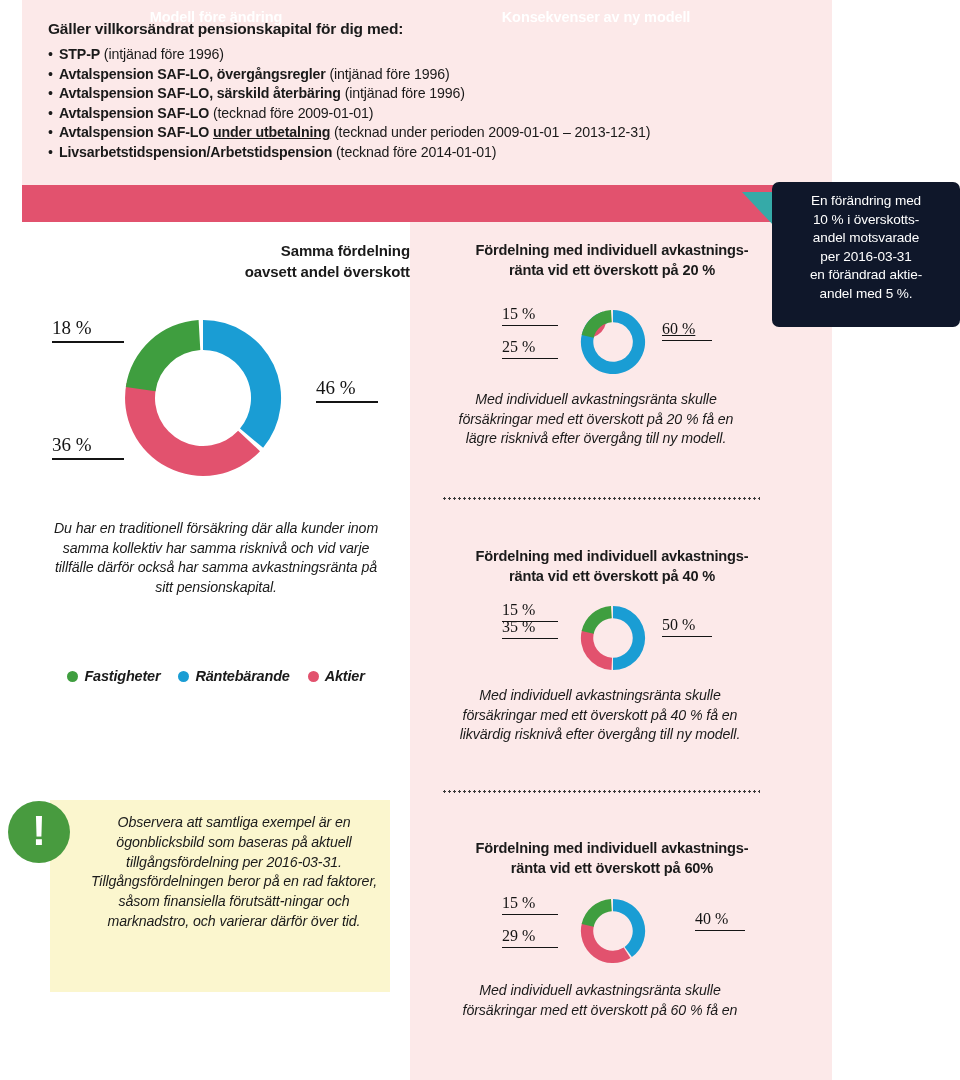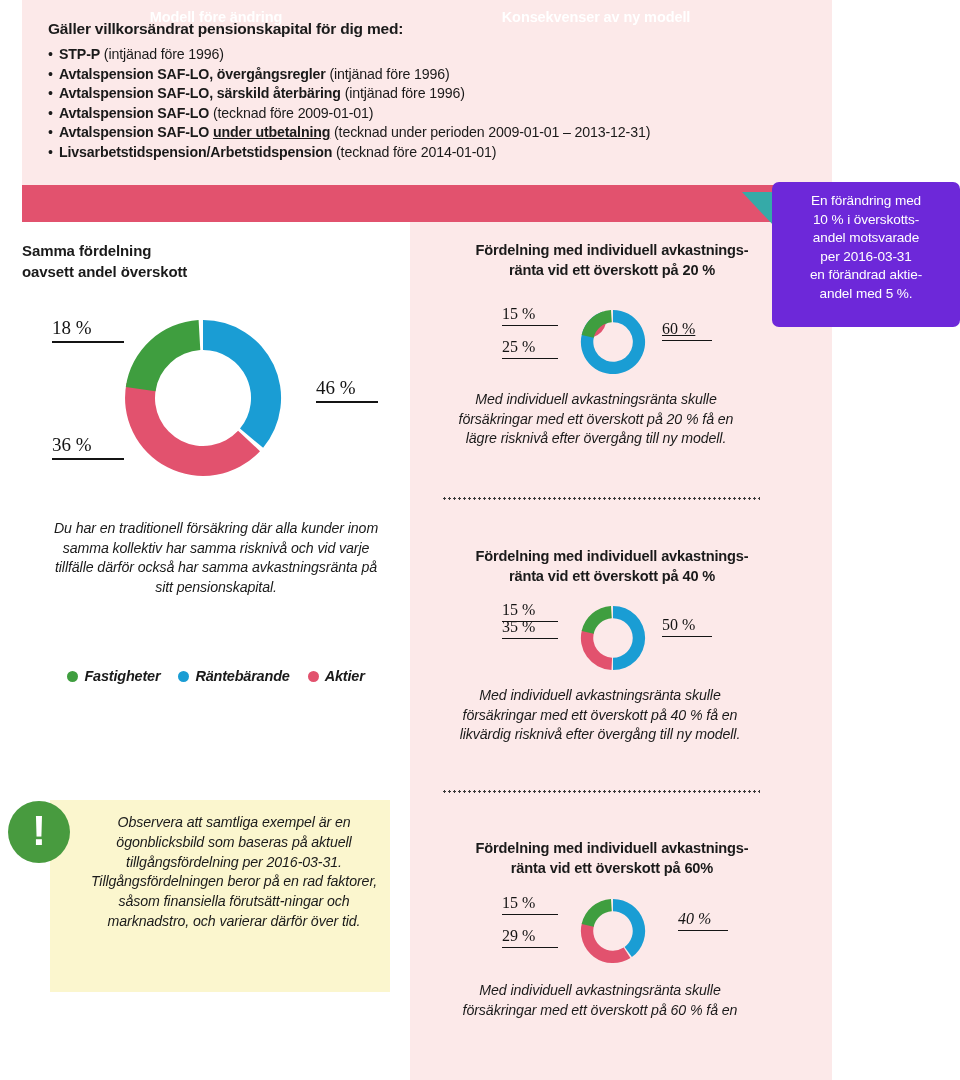--- a/index.html
+++ b/index.html
@@ -85,21 +85,21 @@
   .band-label.left  { left: 22px;  width: 388px; }
   .band-label.right { left: 410px; width: 372px; }
 
   
   .teal-box {
     position: absolute;
     left: 772px;
     top: 182px;
     width: 188px;
     height: 145px;
-    background: #6d28d9;
+    background: #0f172a;
     border-radius: 7px;
   }
   .teal-text {
     position: absolute;
     left: 0;
     top: 10px;
     width: 188px;
     text-align: center;
     color: #ffffff;
     font-size: 13.6px;
@@ -116,21 +116,21 @@
     border-bottom: 34px solid transparent;
     border-right: 32px solid #35aaa8;
   }
 
   
   .lc-title {
     position: absolute;
     left: 22px;
     top: 240px;
     width: 388px;
-    text-align: left;
+    text-align: right;
     font-size: 15px;
     font-weight: bold;
     line-height: 21px;
     letter-spacing: -0.1px;
   }
 
   .donut-wrap { position: absolute; }
 
   
   .vlabel {
@@ -418,20 +418,20 @@
   </svg>
 </div>
 <div class="vlabel small" style="left:502px; top:894px; width:56px;">
   <span>15 %</span>
   <span class="rule"></span>
 </div>
 <div class="vlabel small" style="left:502px; top:927px; width:56px;">
   <span>29 %</span>
   <span class="rule"></span>
 </div>
-<div class="vlabel small" style="left:678px; top:910px; width:50px;font-style:italic;">
+<div class="vlabel small" style="left:695px; top:910px; width:50px;">
   <span>40 %</span>
   <span class="rule"></span>
 </div>
 <div class="ital" style="left:440px; top:981px; width:320px;">
     <div>Med individuell avkastningsränta skulle</div>
     <div>försäkringar med ett överskott på 60 % få en</div>
   </div>
 
 </body></html>

